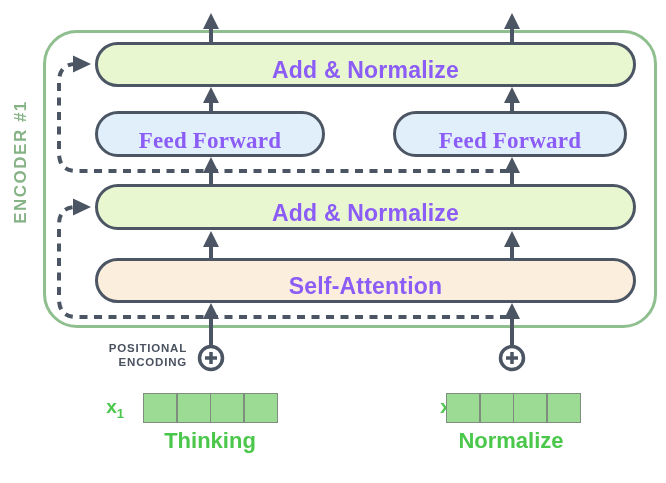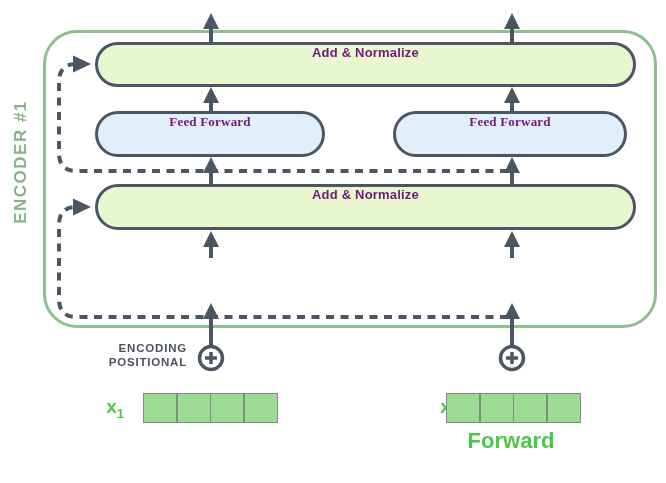--- a/index.html
+++ b/index.html
@@ -15,22 +15,22 @@
   .encoder-label{
     position:absolute;left:-49px;top:150px;width:140px;height:24px;
     transform:rotate(-90deg);text-align:center;
     color:#85B385;font-size:17px;font-weight:700;letter-spacing:1.5px;
     line-height:24px;white-space:nowrap;
   }
   
   .layer{
     position:absolute;box-sizing:border-box;height:45px;
     border:3.5px solid #4B5563;border-radius:23px;
-    display:flex;align-items:flex-start;justify-content:center;
-    color:#701a75;font-size:13px;font-weight:600;letter-spacing:0.2px;
+    display:flex;align-items:flex-end;justify-content:center;
+    color:#8b5cf6;font-size:23px;font-weight:600;letter-spacing:0.2px;
   }
   .fill-green{background:#E9F7D1;}
   .fill-blue{background:#E1EFFB;font-family:Liberation Serif, serif;}
   .fill-peach{background:#FCEEDC;}
   .an-top{left:95px;top:42px;width:541px;}
   .ff-left{left:95px;top:111px;width:230px;height:46px;}
   .ff-right{left:393px;top:111px;width:234px;height:46px;}
   .an-mid{left:95px;top:184px;width:541px;height:46px;}
   .sa{left:95px;top:258px;width:541px;}
   
@@ -93,20 +93,23 @@
   </div>
   <div class="layer fill-blue ff-left">
     <span>Feed Forward</span>
   </div>
   <div class="layer fill-blue ff-right">
     <span>Feed Forward</span>
   </div>
   <div class="layer fill-green an-mid">
     <span>Add &amp; Normalize</span>
   </div>
+  <div class="layer fill-peach sa">
+    <span>Self-Attention</span>
+  </div>
 
   <div class="arrow-up" style="left:203px;top:13px;height:29px;">
       <div class="head"></div>
       <div class="shaft"></div>
     </div>
   <div class="arrow-up" style="left:504px;top:13px;height:29px;">
       <div class="head"></div>
       <div class="shaft"></div>
     </div>
 
@@ -151,35 +154,36 @@
     <line x1="15" y1="9" x2="15" y2="21" stroke="#4B5563" stroke-width="3.5"></line>
     <line x1="9" y1="15" x2="21" y2="15" stroke="#4B5563" stroke-width="3.5"></line>
   </svg>
   <svg class="plus-circle" style="left:497px;top:343px;" viewBox="0 0 30 30">
     <circle cx="15" cy="15" r="11.5" fill="#ffffff" stroke="#4B5563" stroke-width="3.5"></circle>
     <line x1="15" y1="9" x2="15" y2="21" stroke="#4B5563" stroke-width="3.5"></line>
     <line x1="9" y1="15" x2="21" y2="15" stroke="#4B5563" stroke-width="3.5"></line>
   </svg>
 
   <div class="pos-enc">
+    <div>POSITIONAL</div>
     <div>ENCODING</div>
-    <div>POSITIONAL</div>
   </div>
 
   <div class="token-symbol sym-left"><span>x</span><sub>1</sub></div>
   <div class="vector-row vec-left">
       <div class="cell"></div>
       <div class="cell"></div>
       <div class="cell"></div>
       <div class="cell"></div>
     </div>
 
   <div class="token-symbol sym-right"><span>x</span><sub>2</sub></div>
   <div class="vector-row vec-right">
       <div class="cell"></div>
       <div class="cell"></div>
       <div class="cell"></div>
       <div class="cell"></div>
     </div>
 
-  <div class="token-word word-right">Forward</div>
+  <div class="token-word word-left">Thinking</div>
+  <div class="token-word word-right">Normalize</div>
 
 </div>
 
 </body></html>

